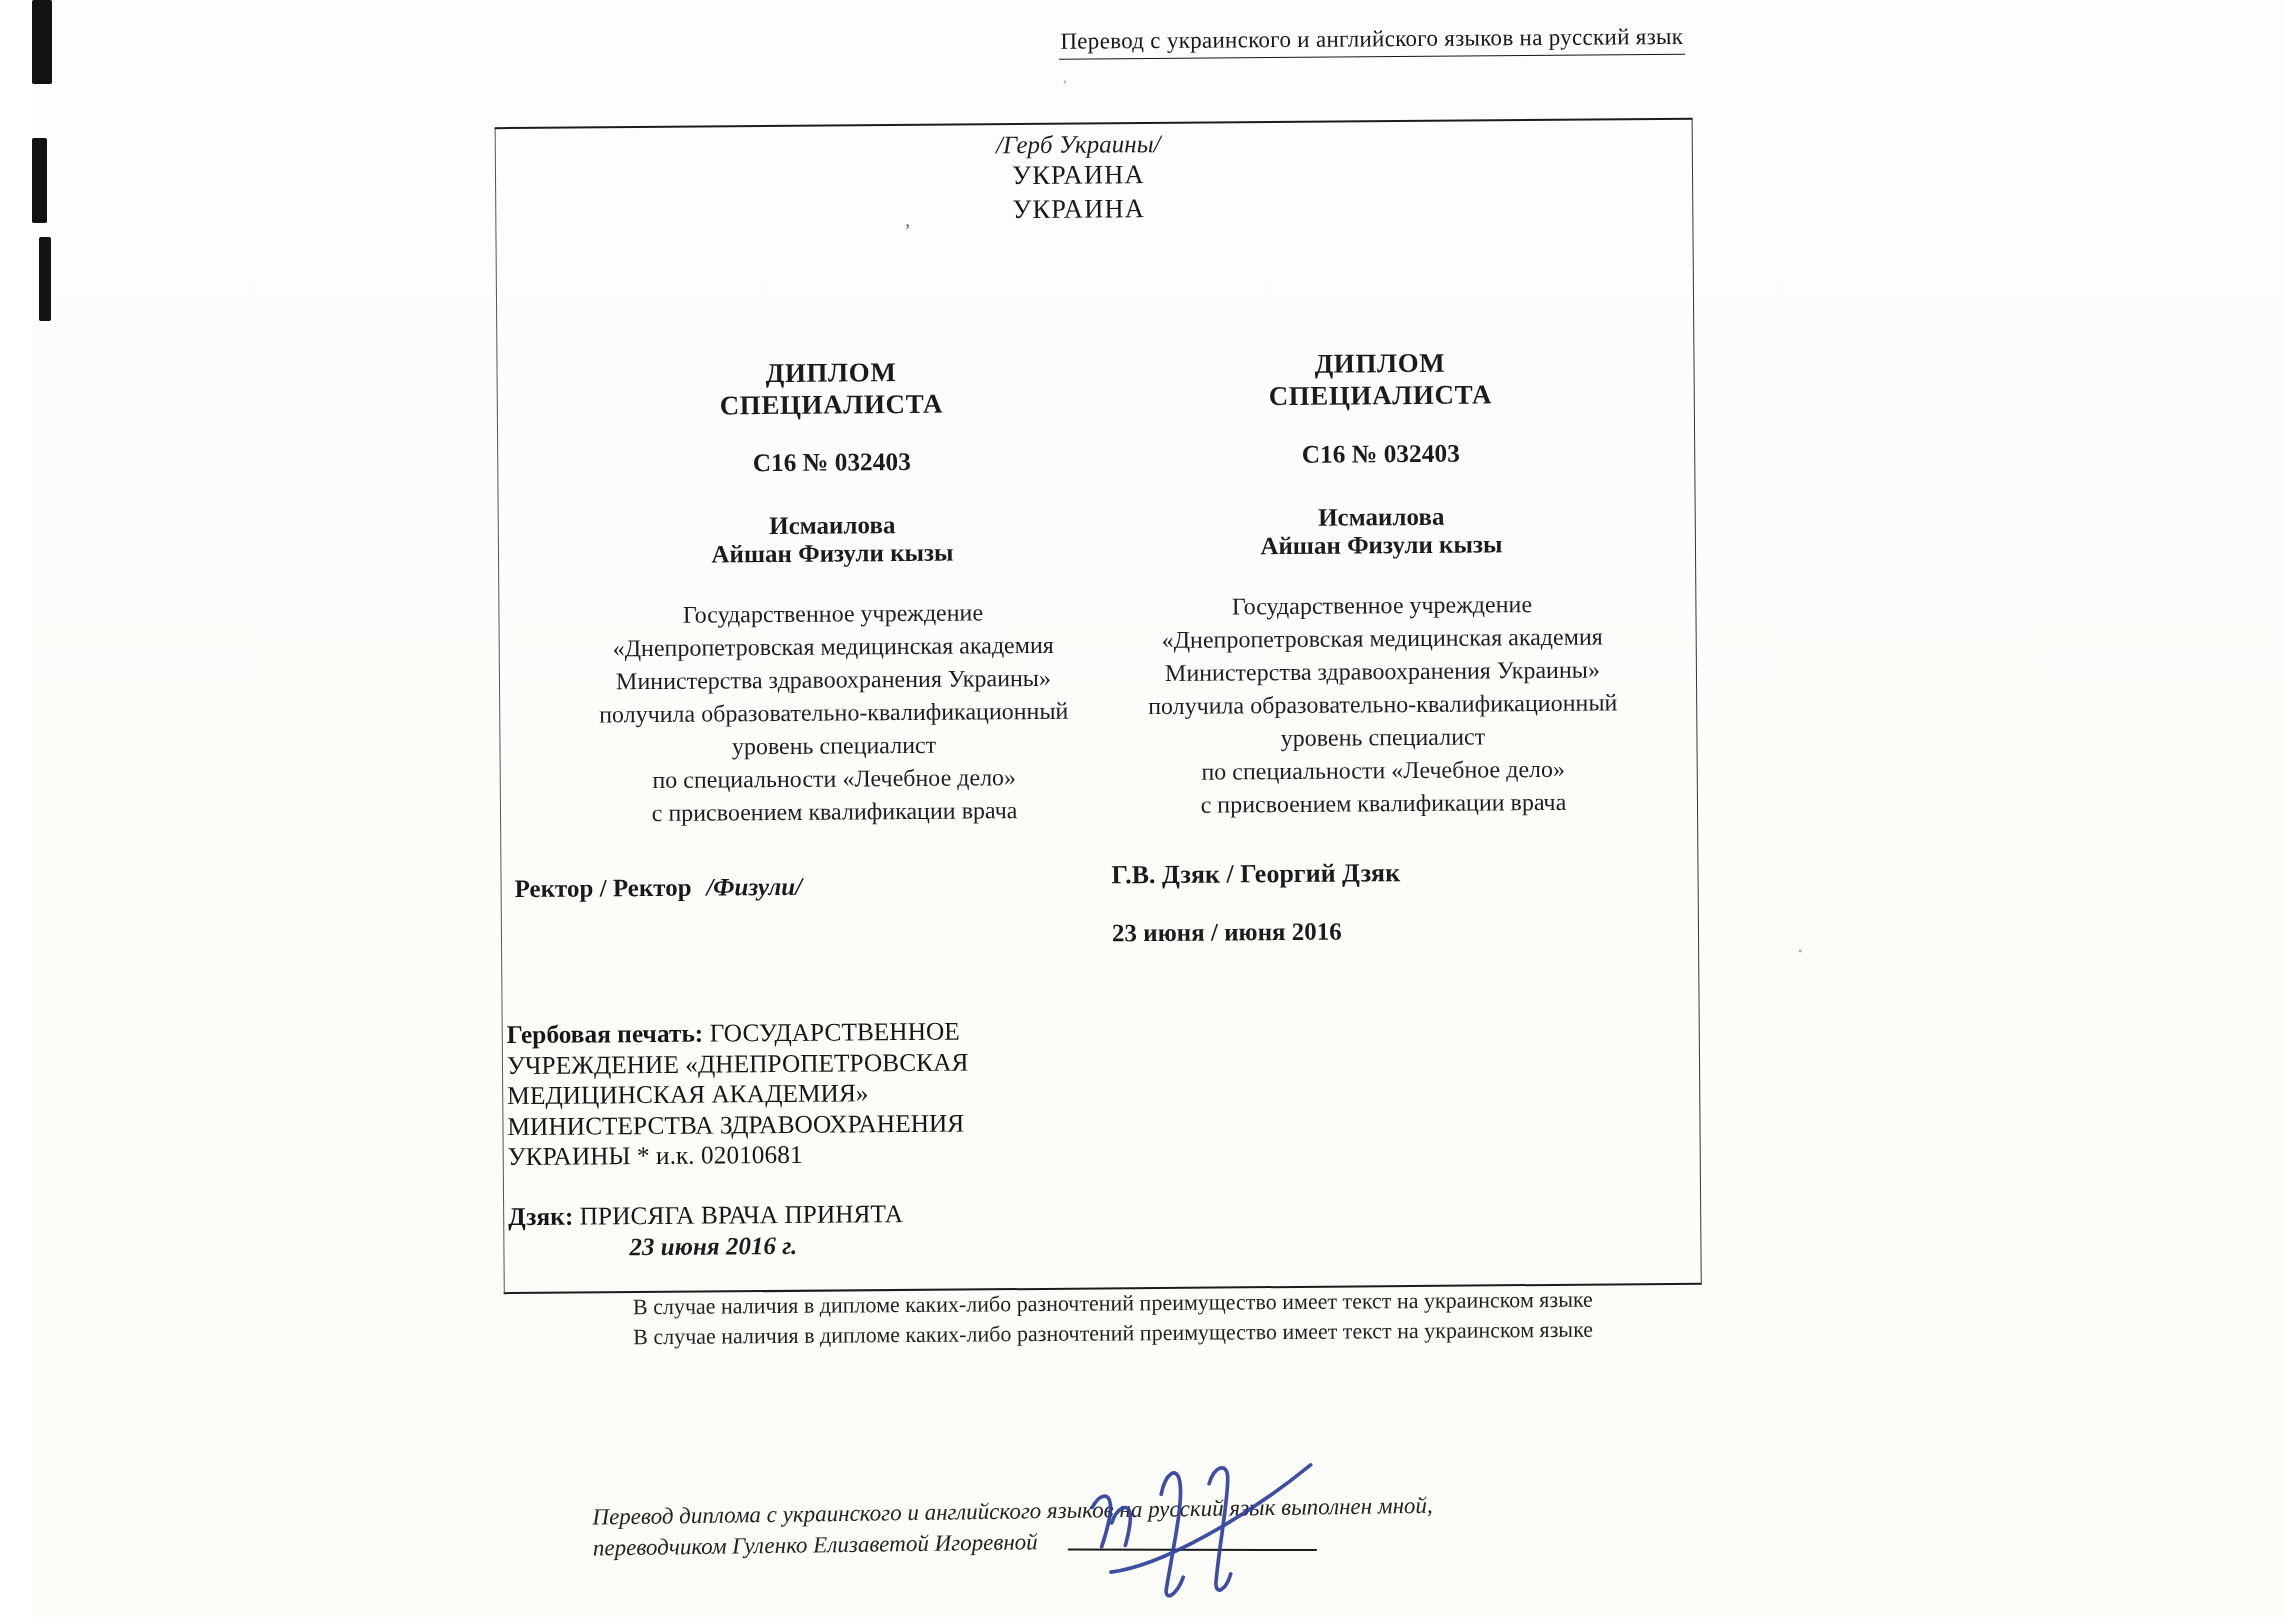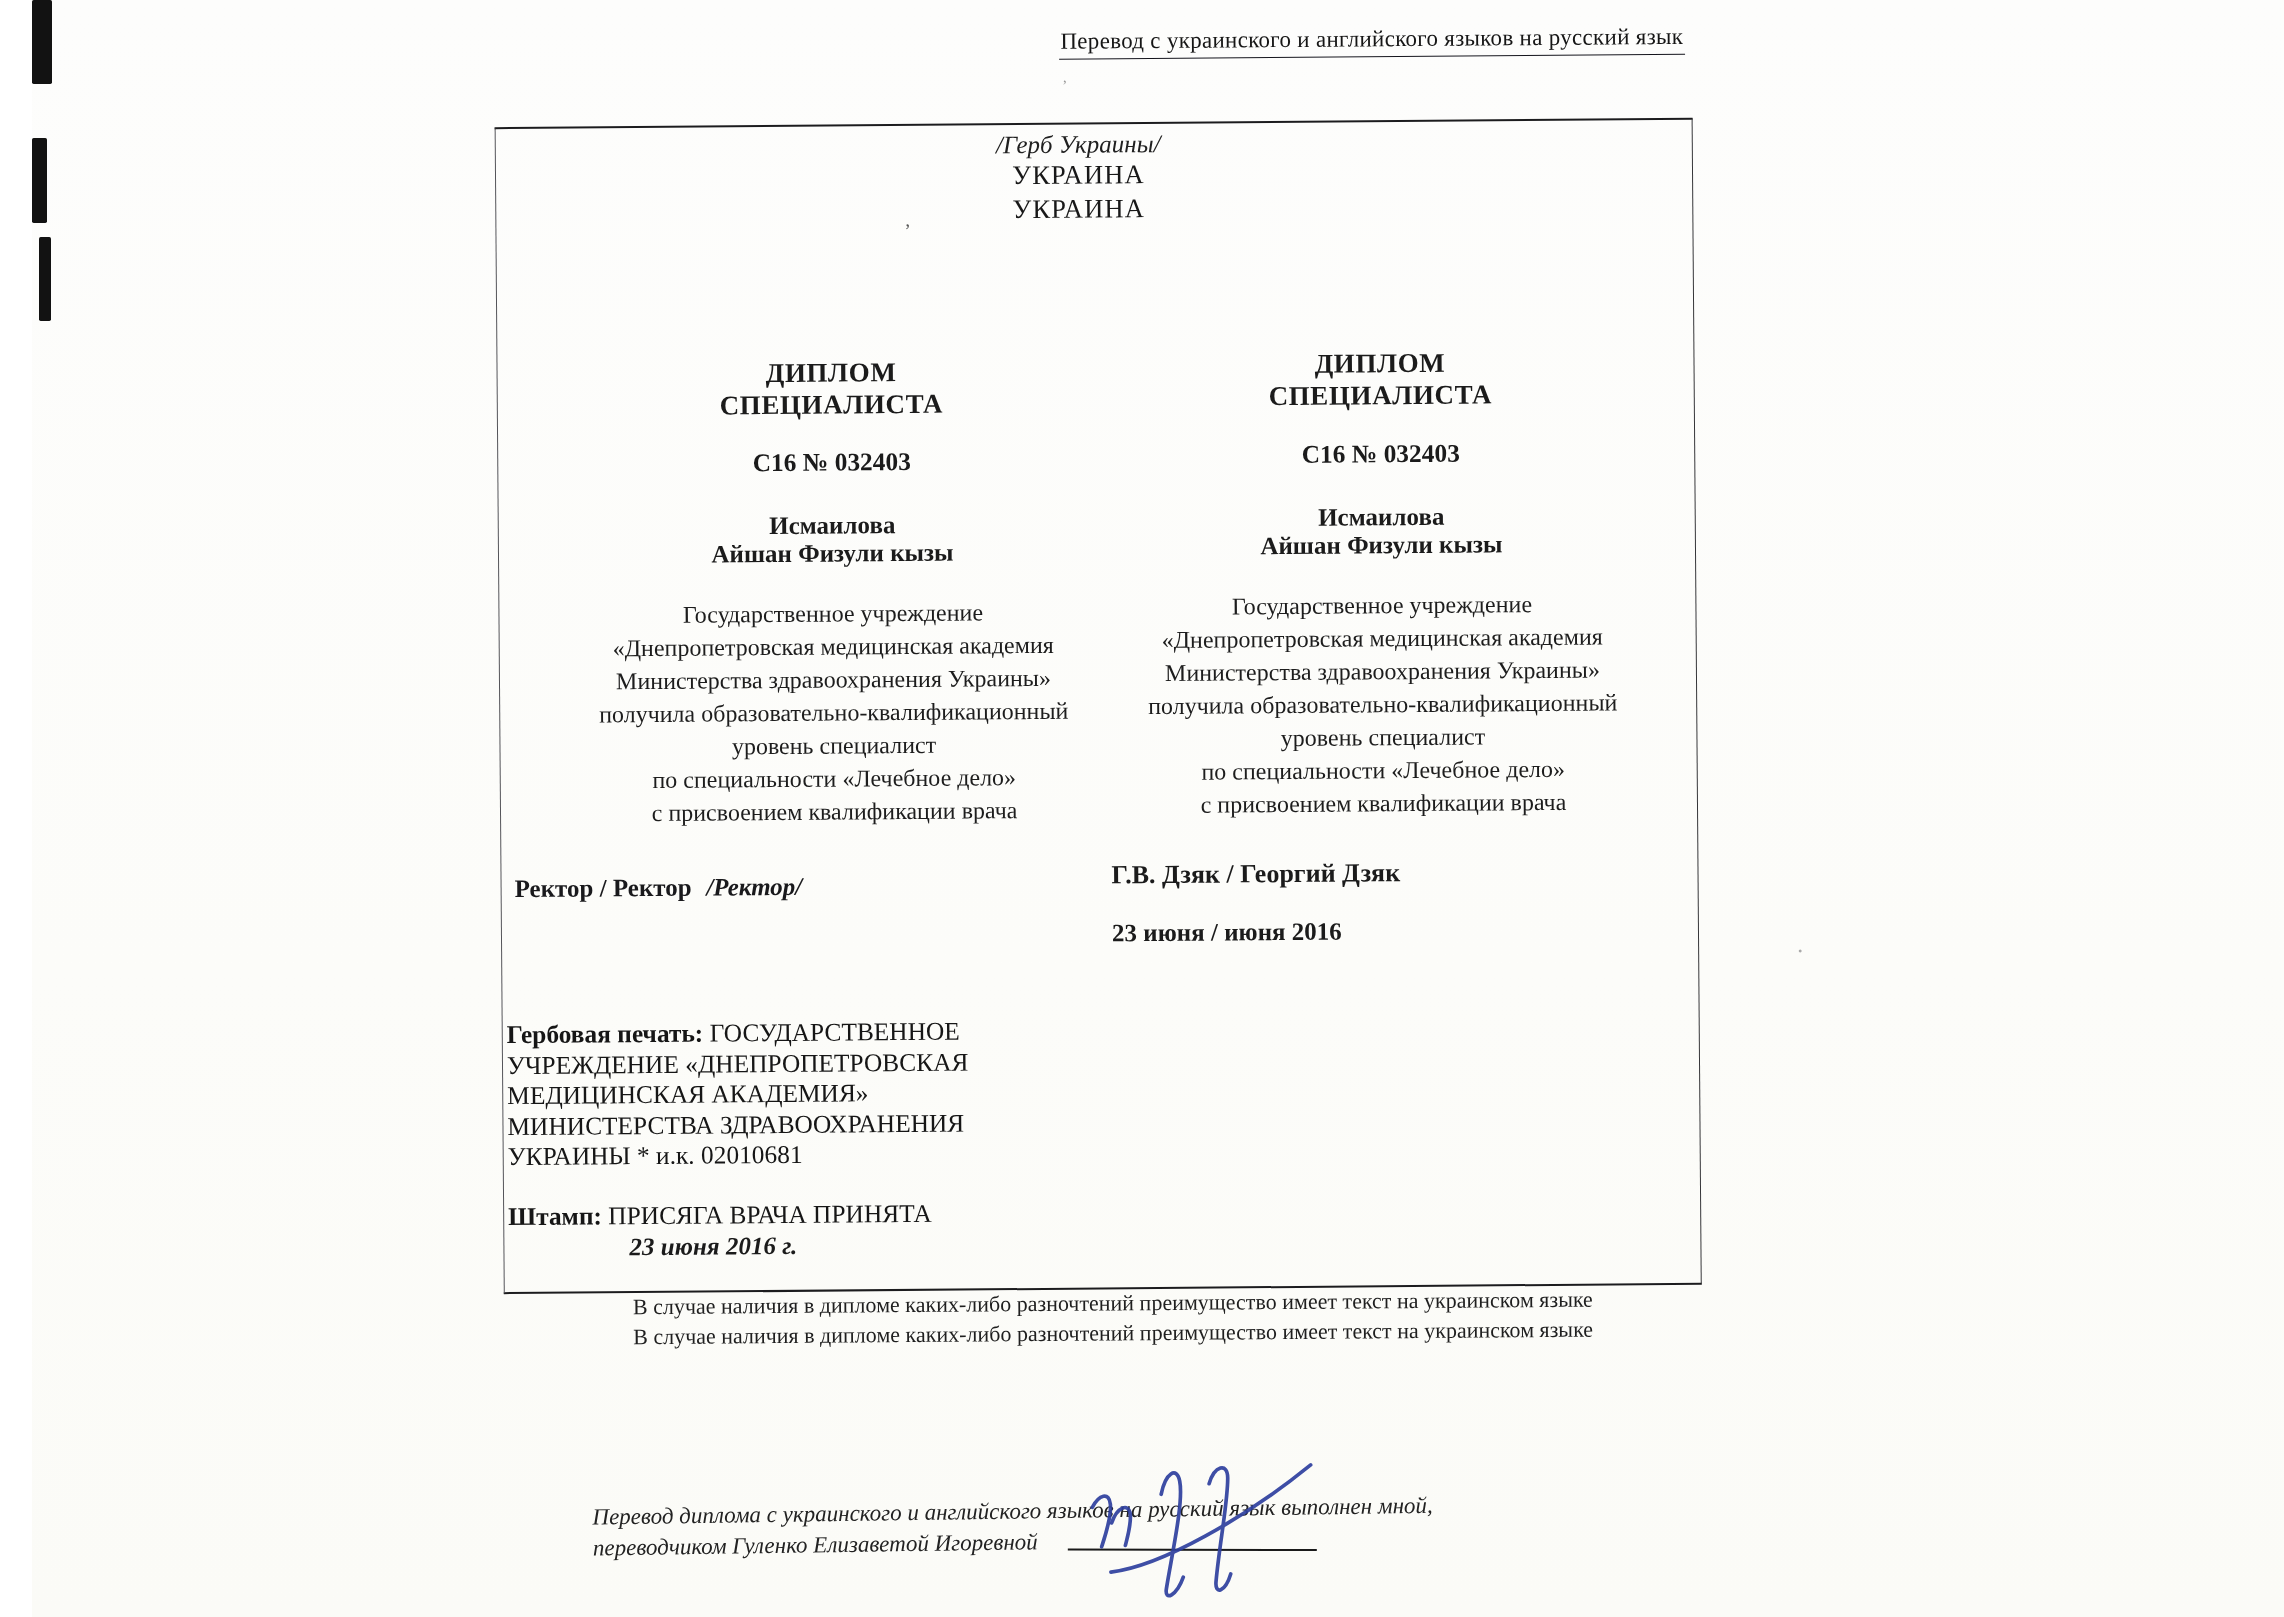--- a/index.html
+++ b/index.html
@@ -110,32 +110,32 @@
     <div id="name-right" class="col col-name">Исмаилова
 Айшан Физули кызы</div>
     <div id="body-right" class="col col-body">Государственное учреждение
 «Днепропетровская медицинская академия
 Министерства здравоохранения Украины»
 получила образовательно-квалификационный
 уровень специалист
 по специальности «Лечебное дело»
 с присвоением квалификации врача</div>
 
-    <div id="rector-line"><span>Ректор / Ректор</span><span class="note">/Ректор/</span></div>
+    <div id="rector-line"><span>Ректор / Ректор</span><span class="note">/Физули/</span></div>
 
     <div id="signer-line">Г.В. Дзяк / Георгий Дзяк</div>
     <div id="date-line">23 июня / июня 2016</div>
 
     <div id="seal-block"><span class="lbl">Гербовая печать:</span> <span>ГОСУДАРСТВЕННОЕ
 УЧРЕЖДЕНИЕ «ДНЕПРОПЕТРОВСКАЯ
 МЕДИЦИНСКАЯ АКАДЕМИЯ»
 МИНИСТЕРСТВА ЗДРАВООХРАНЕНИЯ
 УКРАИНЫ * и.к. 02010681</span></div>
 
-    <div id="stamp-line"><span class="lbl">Штамп:</span> <span>ПРИСЯГА ВРАЧА ПРИНЯТА</span></div>
+    <div id="stamp-line"><span class="lbl">Дзяк:</span> <span>ПРИСЯГА ВРАЧА ПРИНЯТА</span></div>
     <div id="stamp-date">23 июня 2016 г.</div>
 
     <div id="disclaimer-1" class="disclaimer">В случае наличия в дипломе каких-либо разночтений преимущество имеет текст на украинском языке</div>
     <div id="disclaimer-2" class="disclaimer">В случае наличия в дипломе каких-либо разночтений преимущество имеет текст на украинском языке</div>
 
     <div id="translator">
       <div>Перевод диплома с украинского и английского языков на русский язык выполнен мной,</div>
       <div>переводчиком Гуленко Елизаветой Игоревной</div>
     </div>
 

